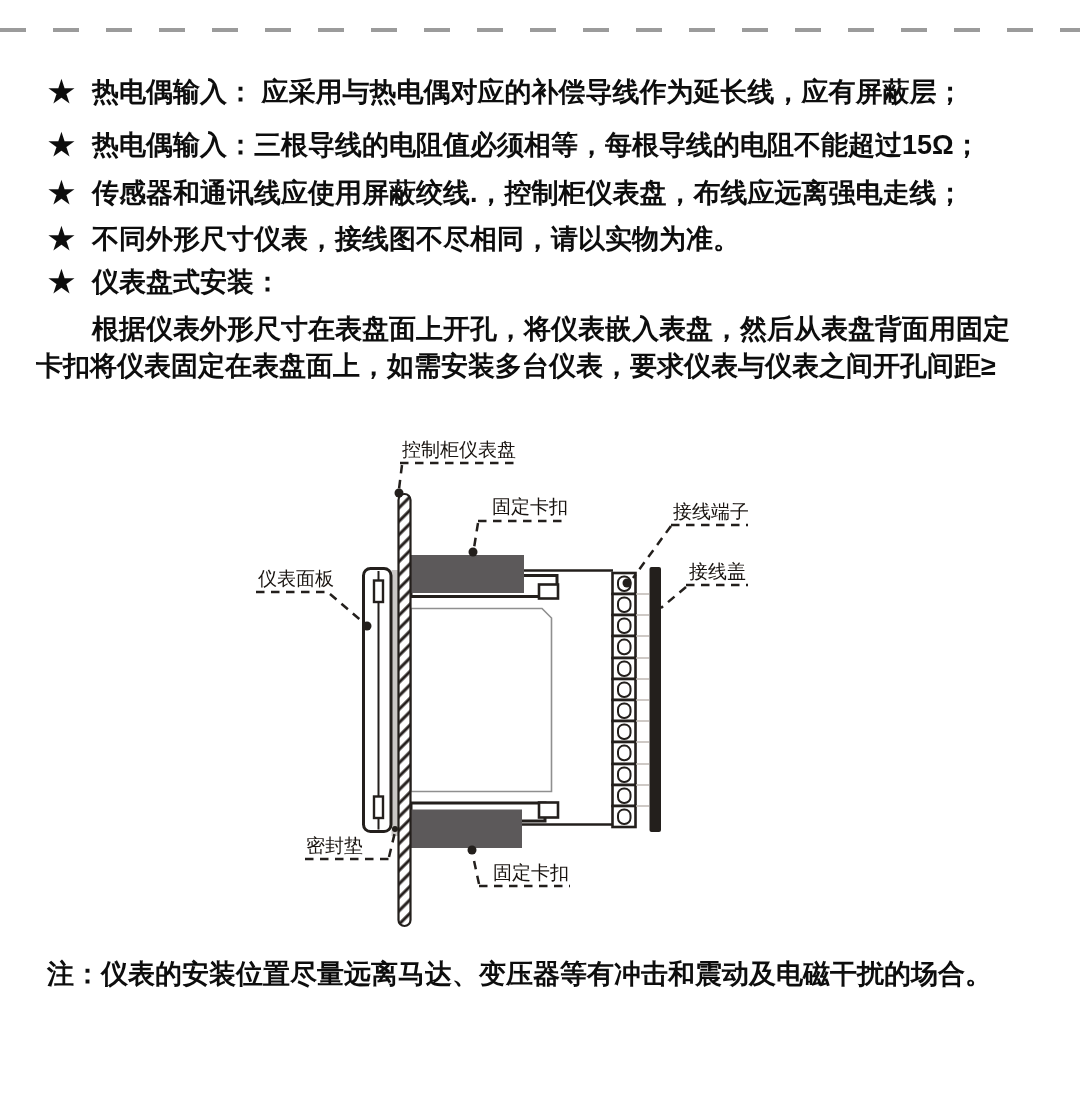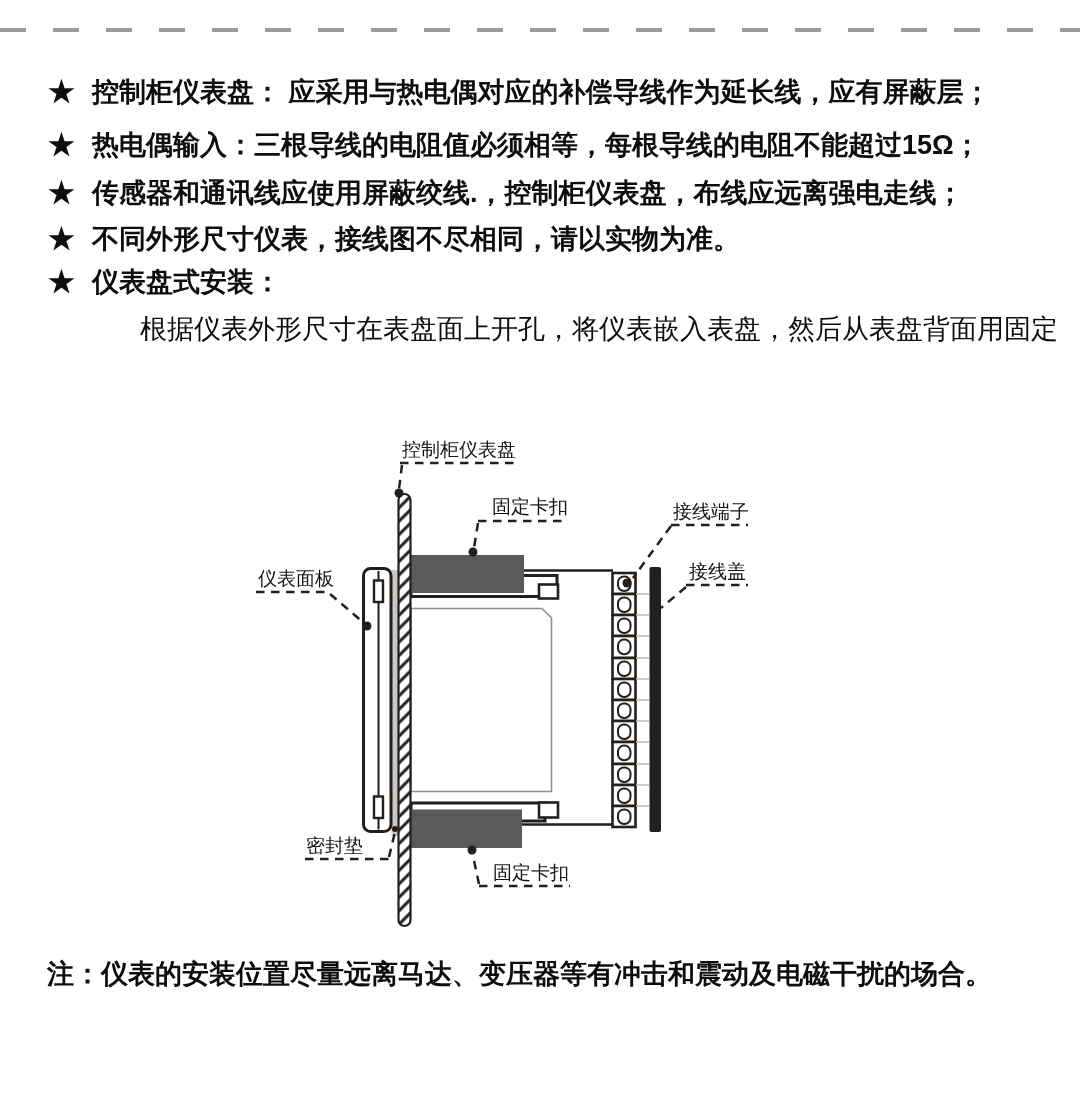--- a/index.html
+++ b/index.html
@@ -4,59 +4,60 @@
 <style>
   html,body{margin:0;padding:0;background:#fff;}
   .page{position:relative;width:1080px;height:1119px;background:#ffffff;overflow:hidden;
         font-family:"Liberation Sans",sans-serif;color:#0d0d0d;}
   .divider{position:absolute;top:28px;left:0;width:1080px;height:4px;
         background:repeating-linear-gradient(90deg,#9b9b9b 0 26px,transparent 26px 53px);}
   .bullet{position:absolute;left:48px;display:flex;align-items:center;gap:17px;
         font-weight:bold;font-size:27px;white-space:nowrap;}
   .star{font-size:30px;line-height:1;}
   .b1{top:74px}.b2{top:127px}.b3{top:175px}.b4{top:221px}.b5{top:264px}
-  .para{position:absolute;top:311px;left:28px;width:1030px;font-weight:normal;
-        font-size:27px;line-height:37px;white-space:nowrap;text-align:right;}
+  .para{position:absolute;top:311px;left:36px;width:1030px;font-weight:bold;
+        font-size:27px;line-height:37px;white-space:nowrap;}
   .para .indent{padding-left:56px;}
   .note{position:absolute;top:956px;left:47px;font-weight:bold;font-size:27px;white-space:nowrap;}
   svg.diagram{position:absolute;top:0;left:0;}
   .dlabel{font-family:"Liberation Sans",sans-serif;font-size:19px;font-weight:500;fill:#18130f;}
   .dash{stroke:#231f1c;stroke-width:2.5;stroke-dasharray:8.5 6.5;fill:none;}
   .solid{stroke:#231f1c;fill:#fff;}
 </style>
 </head>
 <body>
 
 <div class="page">
 
   <div class="divider"></div>
 
   <div class="bullet b1">
     <span class="star">★</span>
-    <span>控制柜仪表盘： 应采用与热电偶对应的补偿导线作为延长线，应有屏蔽层；</span>
+    <span>热电偶输入： 应采用与热电偶对应的补偿导线作为延长线，应有屏蔽层；</span>
   </div>
   <div class="bullet b2">
     <span class="star">★</span>
     <span>热电偶输入：三根导线的电阻值必须相等，每根导线的电阻不能超过15Ω；</span>
   </div>
   <div class="bullet b3">
     <span class="star">★</span>
     <span>传感器和通讯线应使用屏蔽绞线.，控制柜仪表盘，布线应远离强电走线；</span>
   </div>
   <div class="bullet b4">
     <span class="star">★</span>
     <span>不同外形尺寸仪表，接线图不尽相同，请以实物为准。</span>
   </div>
   <div class="bullet b5">
     <span class="star">★</span>
     <span>仪表盘式安装：</span>
   </div>
 
   <div class="para">
     <div class="indent">根据仪表外形尺寸在表盘面上开孔，将仪表嵌入表盘，然后从表盘背面用固定</div>
+    <div>卡扣将仪表固定在表盘面上，如需安装多台仪表，要求仪表与仪表之间开孔间距≥</div>
   </div>
 
   <svg class="diagram" width="1080" height="1119" viewBox="0 0 1080 1119">
     <defs>
       <pattern id="hatch" patternUnits="userSpaceOnUse" width="9.5" height="9.5" patternTransform="rotate(-45)">
         <rect width="9.5" height="9.5" fill="#ffffff"></rect>
         <rect y="3.2" width="9.5" height="3" fill="#241f1d"></rect>
       </pattern>
     </defs>
 

